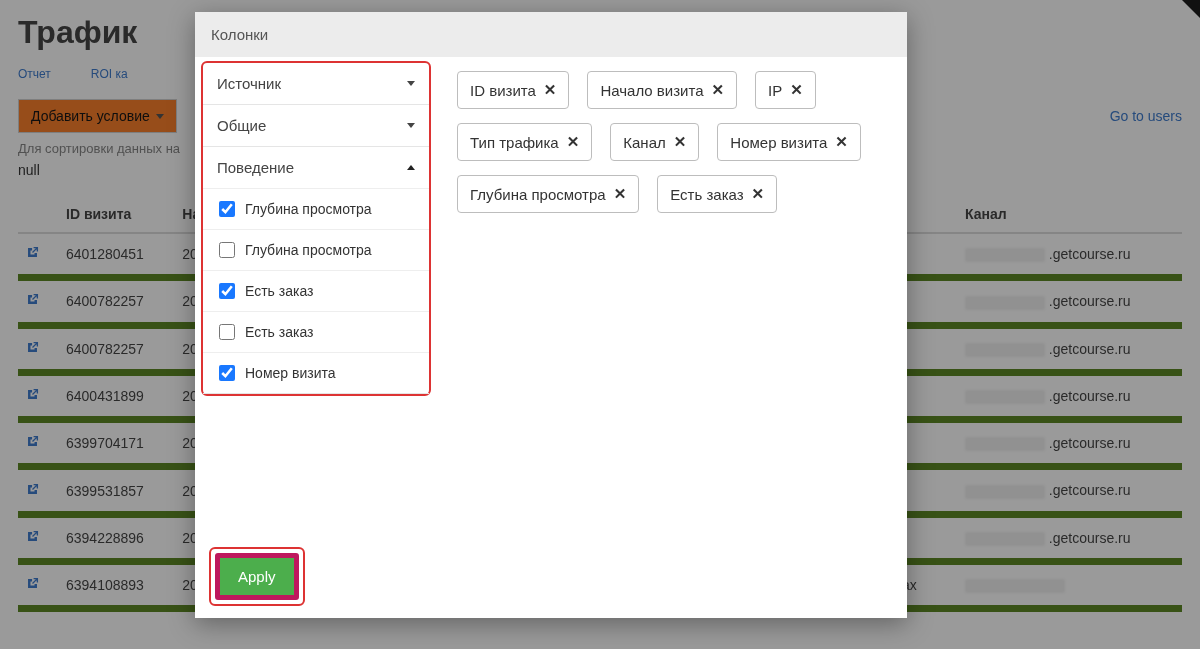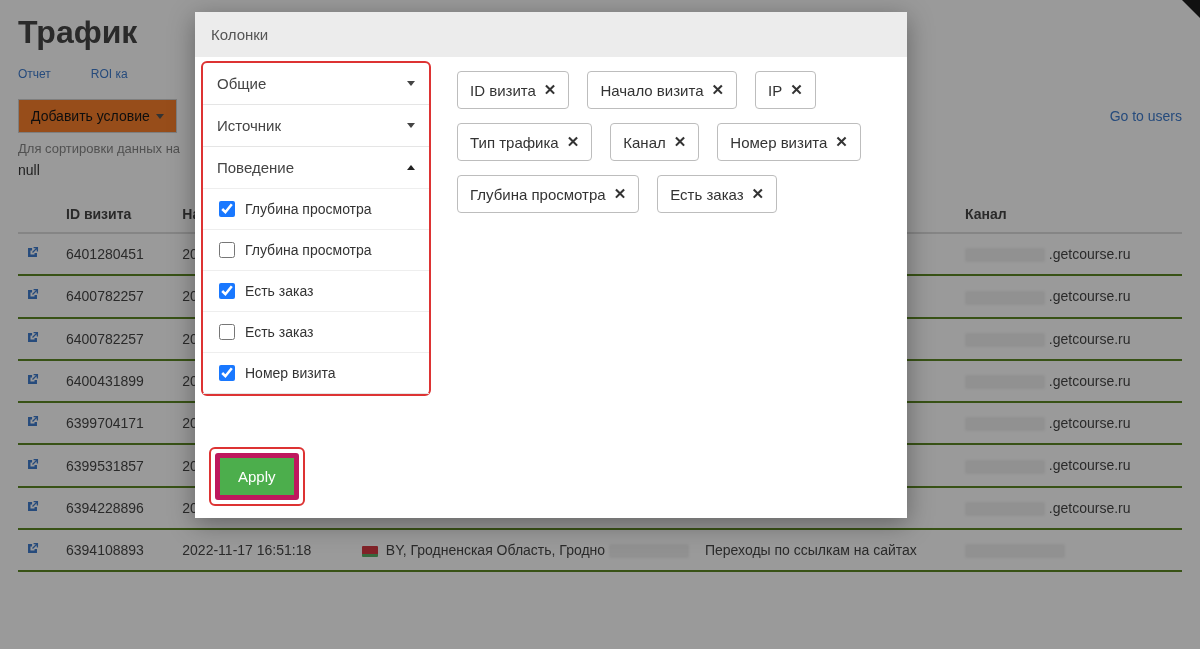--- a/index.html
+++ b/index.html
@@ -8,28 +8,28 @@
   h1{font-size:32px;font-weight:700;color:#333;margin-bottom:16px;}
   .tabs{display:flex;gap:40px;margin-bottom:18px;}
   .tab{color:#2c6fc9;font-size:12px;cursor:pointer;}
   .toolbar{display:flex;align-items:center;justify-content:space-between;margin-bottom:8px;}
   .btn-outline{border:1px solid #ccc;background:#f97316;padding:8px 12px;font-size:14px;cursor:pointer;display:inline-flex;align-items:center;gap:6px;}
   .caret-down{display:inline-block;width:0;height:0;border-left:4px solid transparent;border-right:4px solid transparent;border-top:5px solid #444;}
   .hint{color:#7a7a7a;font-size:13px;margin-top:6px;}
   .null{margin:6px 0 18px;color:#222;}
   table.data{width:100%;border-collapse:collapse;}
   table.data th{text-align:left;font-weight:700;padding:10px 8px;border-bottom:2px solid #d9d9d9;font-size:14px;color:#333;}
-  table.data td{padding:12px 8px;border-bottom:2px solid #4d7c0f;white-space:nowrap;color:#333;}
+  table.data td{padding:12px 8px;border-bottom:7px solid #4d7c0f;white-space:nowrap;color:#333;}
   .ext{color:#2c6fc9;margin-right:8px;display:inline-block;}
   .flag{display:inline-block;width:16px;height:11px;border-radius:1px;vertical-align:middle;margin-right:4px;}
   .flag-by{background:linear-gradient(to bottom,#d22730 70%,#4aa657 70%);}
   .blur{display:inline-block;width:80px;height:14px;background:#eee;border-radius:2px;filter:blur(1px);vertical-align:middle;}
   .link{color:#2c6fc9;}
   .overlay{position:absolute;inset:0;background:rgba(30,30,30,0.45);}
-  .modal{position:absolute;left:195px;top:12px;width:712px;height:506px;background:#fff;box-shadow:0 6px 24px rgba(0,0,0,0.35);display:flex;flex-direction:column;justify-content:flex-end;}
+  .modal{position:absolute;left:195px;top:12px;width:712px;height:606px;background:#fff;box-shadow:0 6px 24px rgba(0,0,0,0.35);display:flex;flex-direction:column;justify-content:flex-end;}
   .modal-head{background:#ececec;padding:14px 16px;font-size:15px;color:#555;}
   .modal-body{flex:1;display:flex;padding:0;overflow:hidden;}
   .left-col{width:230px;border:2px solid #d33;border-radius:6px;margin:4px 16px 8px 6px;align-self:flex-start;}
   .accordion{border-bottom:1px solid #e5e5e5;}
   .acc-head{display:flex;align-items:center;justify-content:space-between;padding:12px 14px;font-size:15px;color:#444;cursor:pointer;}
   .caret-up{display:inline-block;width:0;height:0;border-left:4px solid transparent;border-right:4px solid transparent;border-bottom:5px solid #222;}
   .acc-items{}
   .check-item{display:flex;align-items:center;gap:10px;padding:12px 16px;border-top:1px solid #eee;}
   .check-item input{width:16px;height:16px;accent-color:#1978ff;cursor:pointer;}
   .right-col{flex:1;padding:14px 10px;}
@@ -157,27 +157,27 @@
 </div>
 
 <div class="overlay"></div>
 
 <div class="modal">
   <div class="modal-head">Колонки</div>
   <div class="modal-body">
     <div class="left-col" id="groups">
         <div class="accordion">
           <div class="acc-head">
-            <span>Общие</span>
+            <span>Источник</span>
             <span class="caret-down"></span>
           </div>
         </div>
         <div class="accordion">
           <div class="acc-head">
-            <span>Источник</span>
+            <span>Общие</span>
             <span class="caret-down"></span>
           </div>
         </div>
         <div class="accordion">
           <div class="acc-head">
             <span>Поведение</span>
             <span class="caret-up"></span>
           </div>
           <div class="acc-items">
             <label class="check-item">

